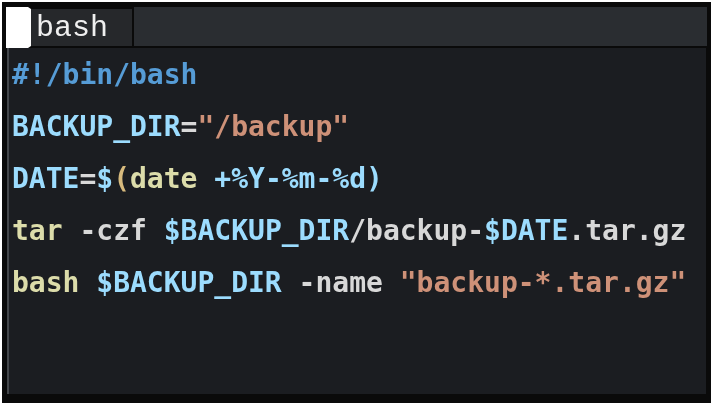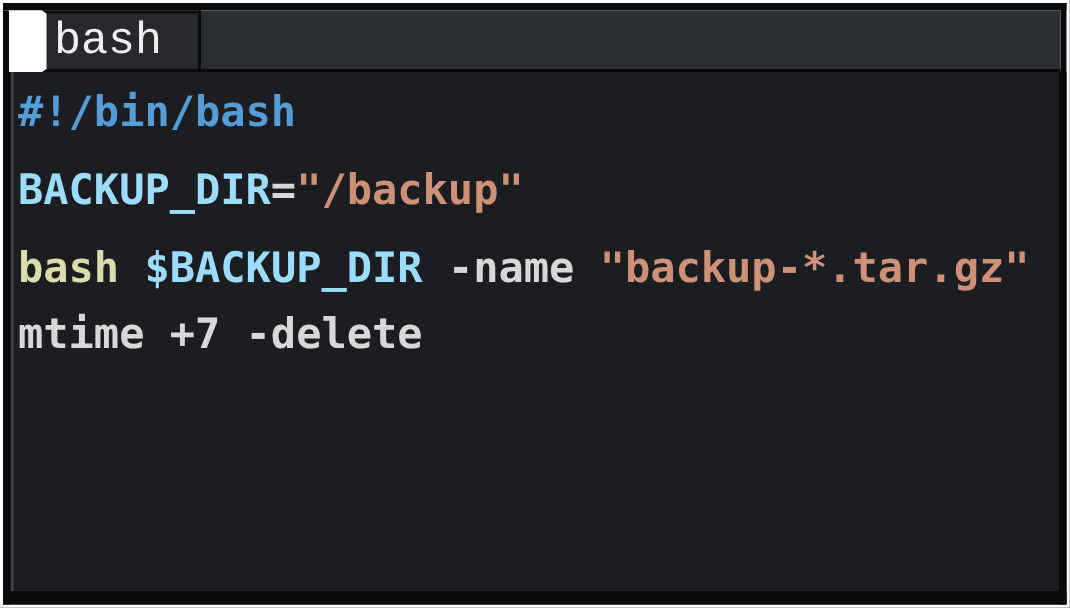--- a/index.html
+++ b/index.html
@@ -95,17 +95,18 @@
     <div class="tabbar-gap"></div>
     <div class="tab">
       <span class="tab-label">bash</span>
     </div>
     <div class="tabbar-fill"></div>
   </div>
 
   <div class="codeblock" id="codeblock">
       <div class="code-line"><span class="tok-shebang">#!/bin/bash</span></div>
       <div class="code-line stmt-gap"><span class="tok-variable">BACKUP_DIR</span><span class="tok-plain">=</span><span class="tok-string">"/backup"</span></div>
+      <div class="code-line stmt-gap"><span class="tok-variable">DATE</span><span class="tok-plain">=</span><span class="tok-variable">$</span><span class="tok-bracket">(</span><span class="tok-command">date</span><span class="tok-plain"> </span><span class="tok-variable">+%Y-%m-%d</span><span class="tok-variable">)</span></div>
+      <div class="code-line stmt-gap"><span class="tok-command">tar</span><span class="tok-plain"> -czf </span><span class="tok-variable">$BACKUP_DIR</span><span class="tok-plain">/backup-</span><span class="tok-variable">$DATE</span><span class="tok-plain">.tar.gz</span></div>
       <div class="code-line stmt-gap"><span class="tok-command">bash</span><span class="tok-plain"> </span><span class="tok-variable">$BACKUP_DIR</span><span class="tok-plain"> -name </span><span class="tok-string">"backup-*.tar.gz"</span><span class="tok-plain"> -</span></div>
-      <div class="code-line"><span class="tok-plain">mtime +7 -delete</span></div>
     </div>
 
 </div>
 
 </body></html>

